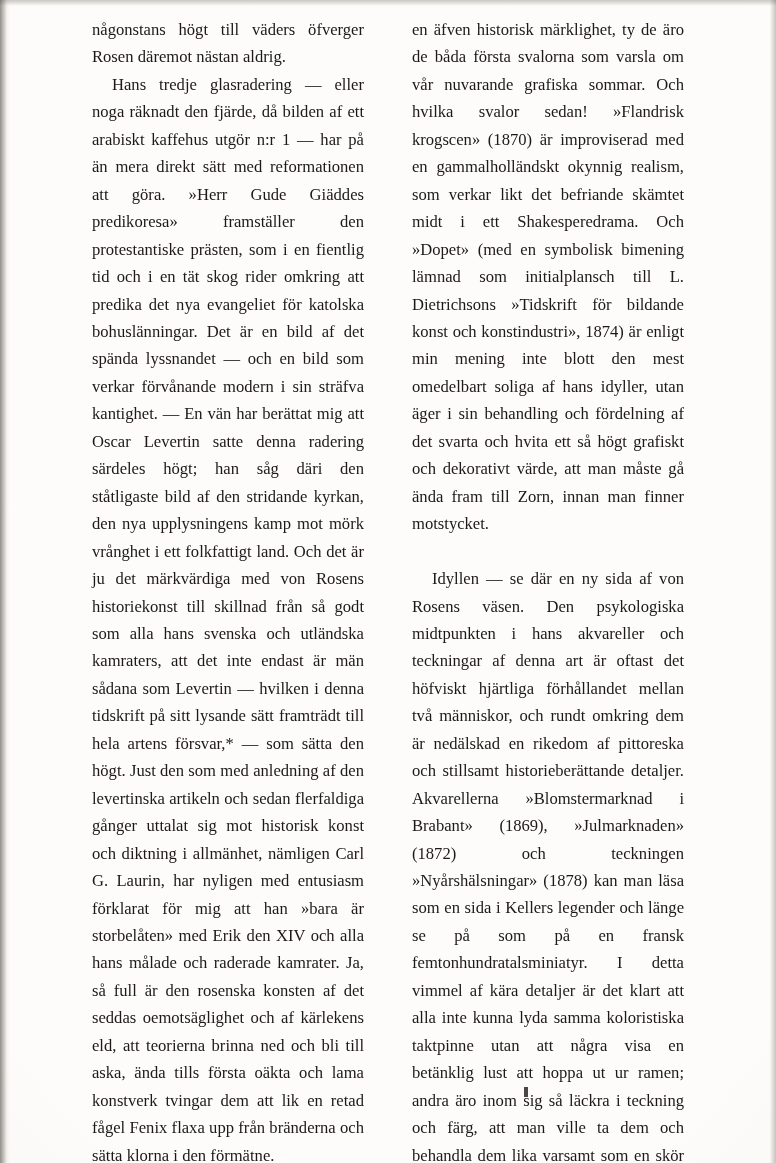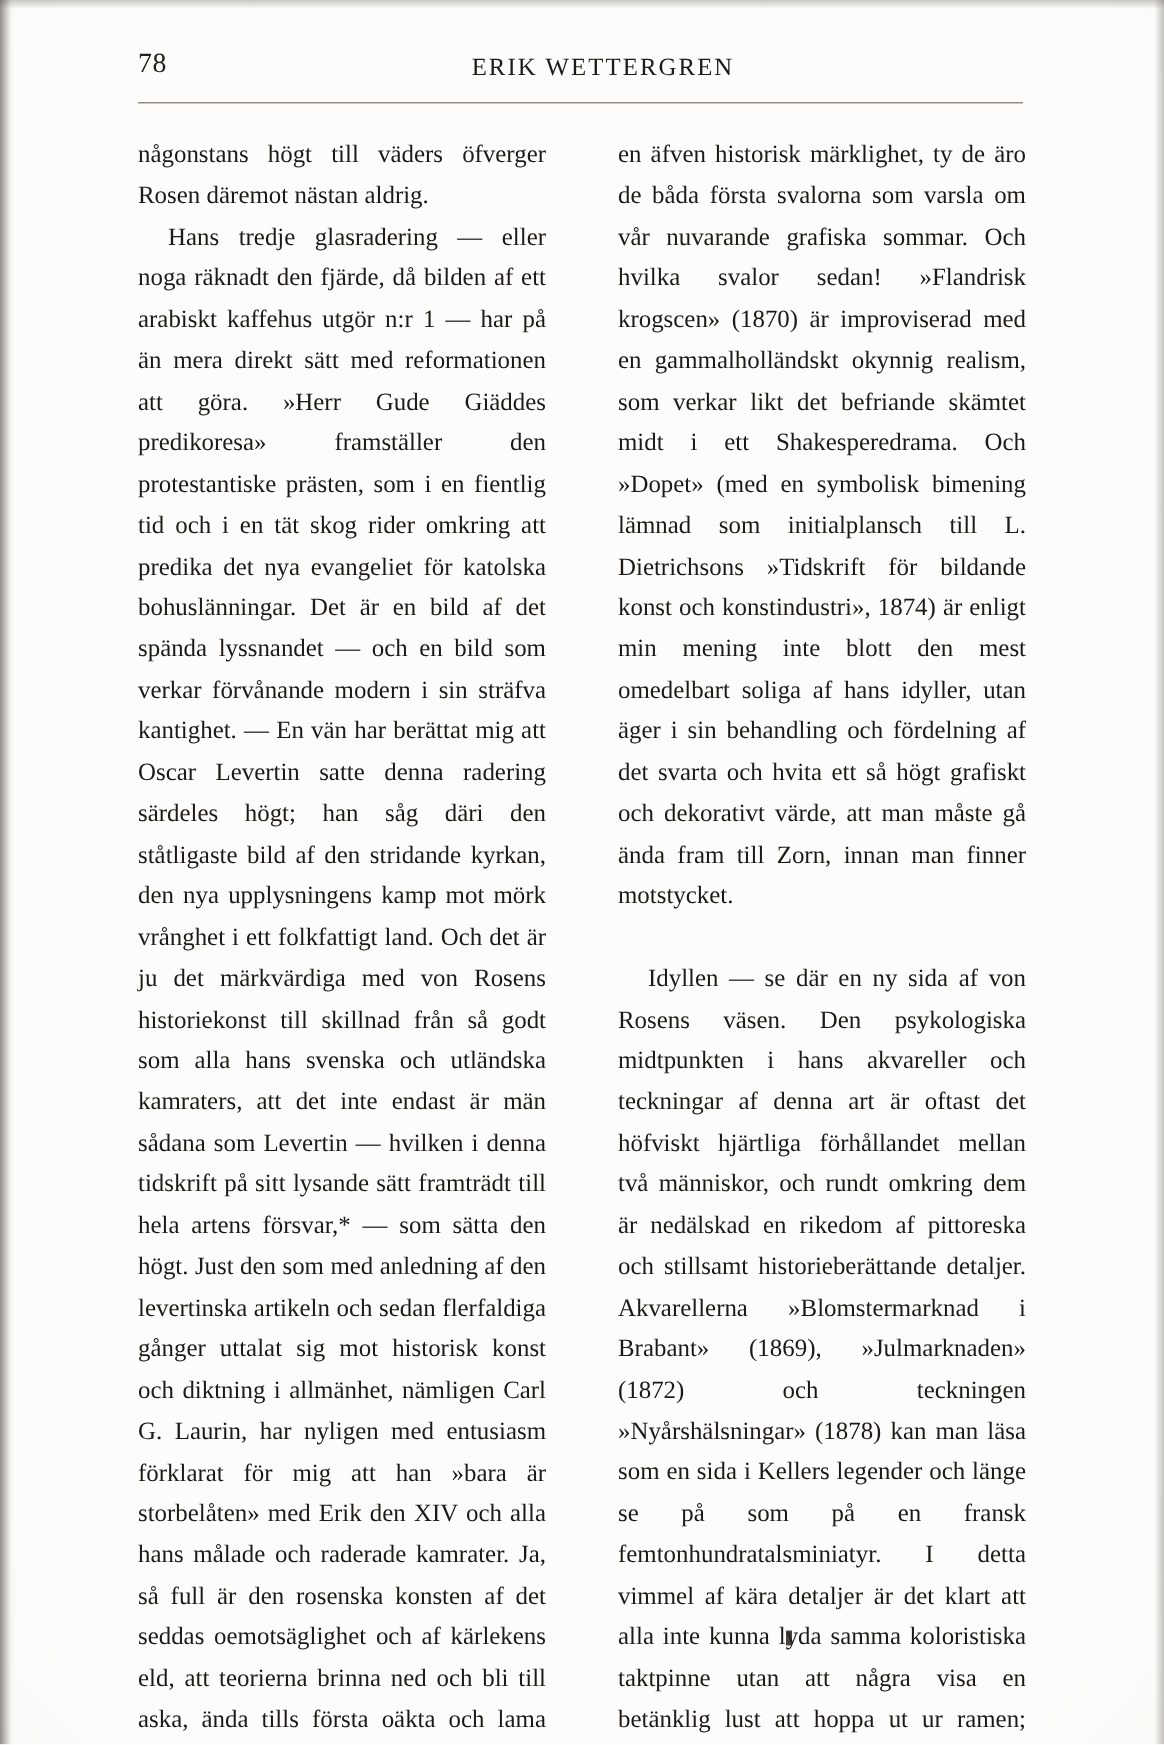--- a/index.html
+++ b/index.html
@@ -137,25 +137,20 @@
 
 <div class="page">
 
   <div class="paper-tone"></div>
   <div class="edge-dark-left"></div>
   <div class="edge-dark-right"></div>
   <div class="edge-dark-top"></div>
 
   <div class="content">
 
-    <div class="header">
-      <div class="folio">78</div>
-      <div class="running-title">ERIK WETTERGREN</div>
-      <div class="header-rule"></div>
-    </div>
 
     <div class="columns">
 
       <div class="col col-left">
 
         <p>någonstans högt till väders öfverger Rosen däremot nästan aldrig.</p>
 
         <p class="indent">Hans tredje glasradering — eller noga räknadt den fjärde, då bilden af ett arabiskt kaffehus utgör n:r 1 — har på än mera direkt sätt med reformationen att göra. »Herr Gude Giäddes predikoresa» framställer den protestantiske prästen, som i en fientlig tid och i en tät skog rider omkring att predika det nya evangeliet för katolska bohuslänningar. Det är en bild af det spända lyssnandet — och en bild som verkar förvånande modern i sin sträfva kantighet. — En vän har berättat mig att Oscar Levertin satte denna radering särdeles högt; han såg däri den ståtligaste bild af den stridande kyrkan, den nya upplysningens kamp mot mörk vrånghet i ett folkfattigt land. Och det är ju det märkvärdiga med von Rosens historiekonst till skillnad från så godt som alla hans svenska och utländska kamraters, att det inte endast är män sådana som Levertin — hvilken i denna tidskrift på sitt lysande sätt framträdt till hela artens försvar,* — som sätta den högt. Just den som med anledning af den levertinska artikeln och sedan flerfaldiga gånger uttalat sig mot historisk konst och diktning i allmänhet, nämligen Carl G. Laurin, har nyligen med entusiasm förklarat för mig att han »bara är storbelåten» med Erik den XIV och alla hans målade och raderade kamrater. Ja, så full är den rosenska konsten af det seddas oemotsäglighet och af kärlekens eld, att teorierna brinna ned och bli till aska, ända tills första oäkta och lama konstverk tvingar dem att lik en retad fågel Fenix flaxa upp från bränderna och sätta klorna i den förmätne.</p>
 
       </div>

